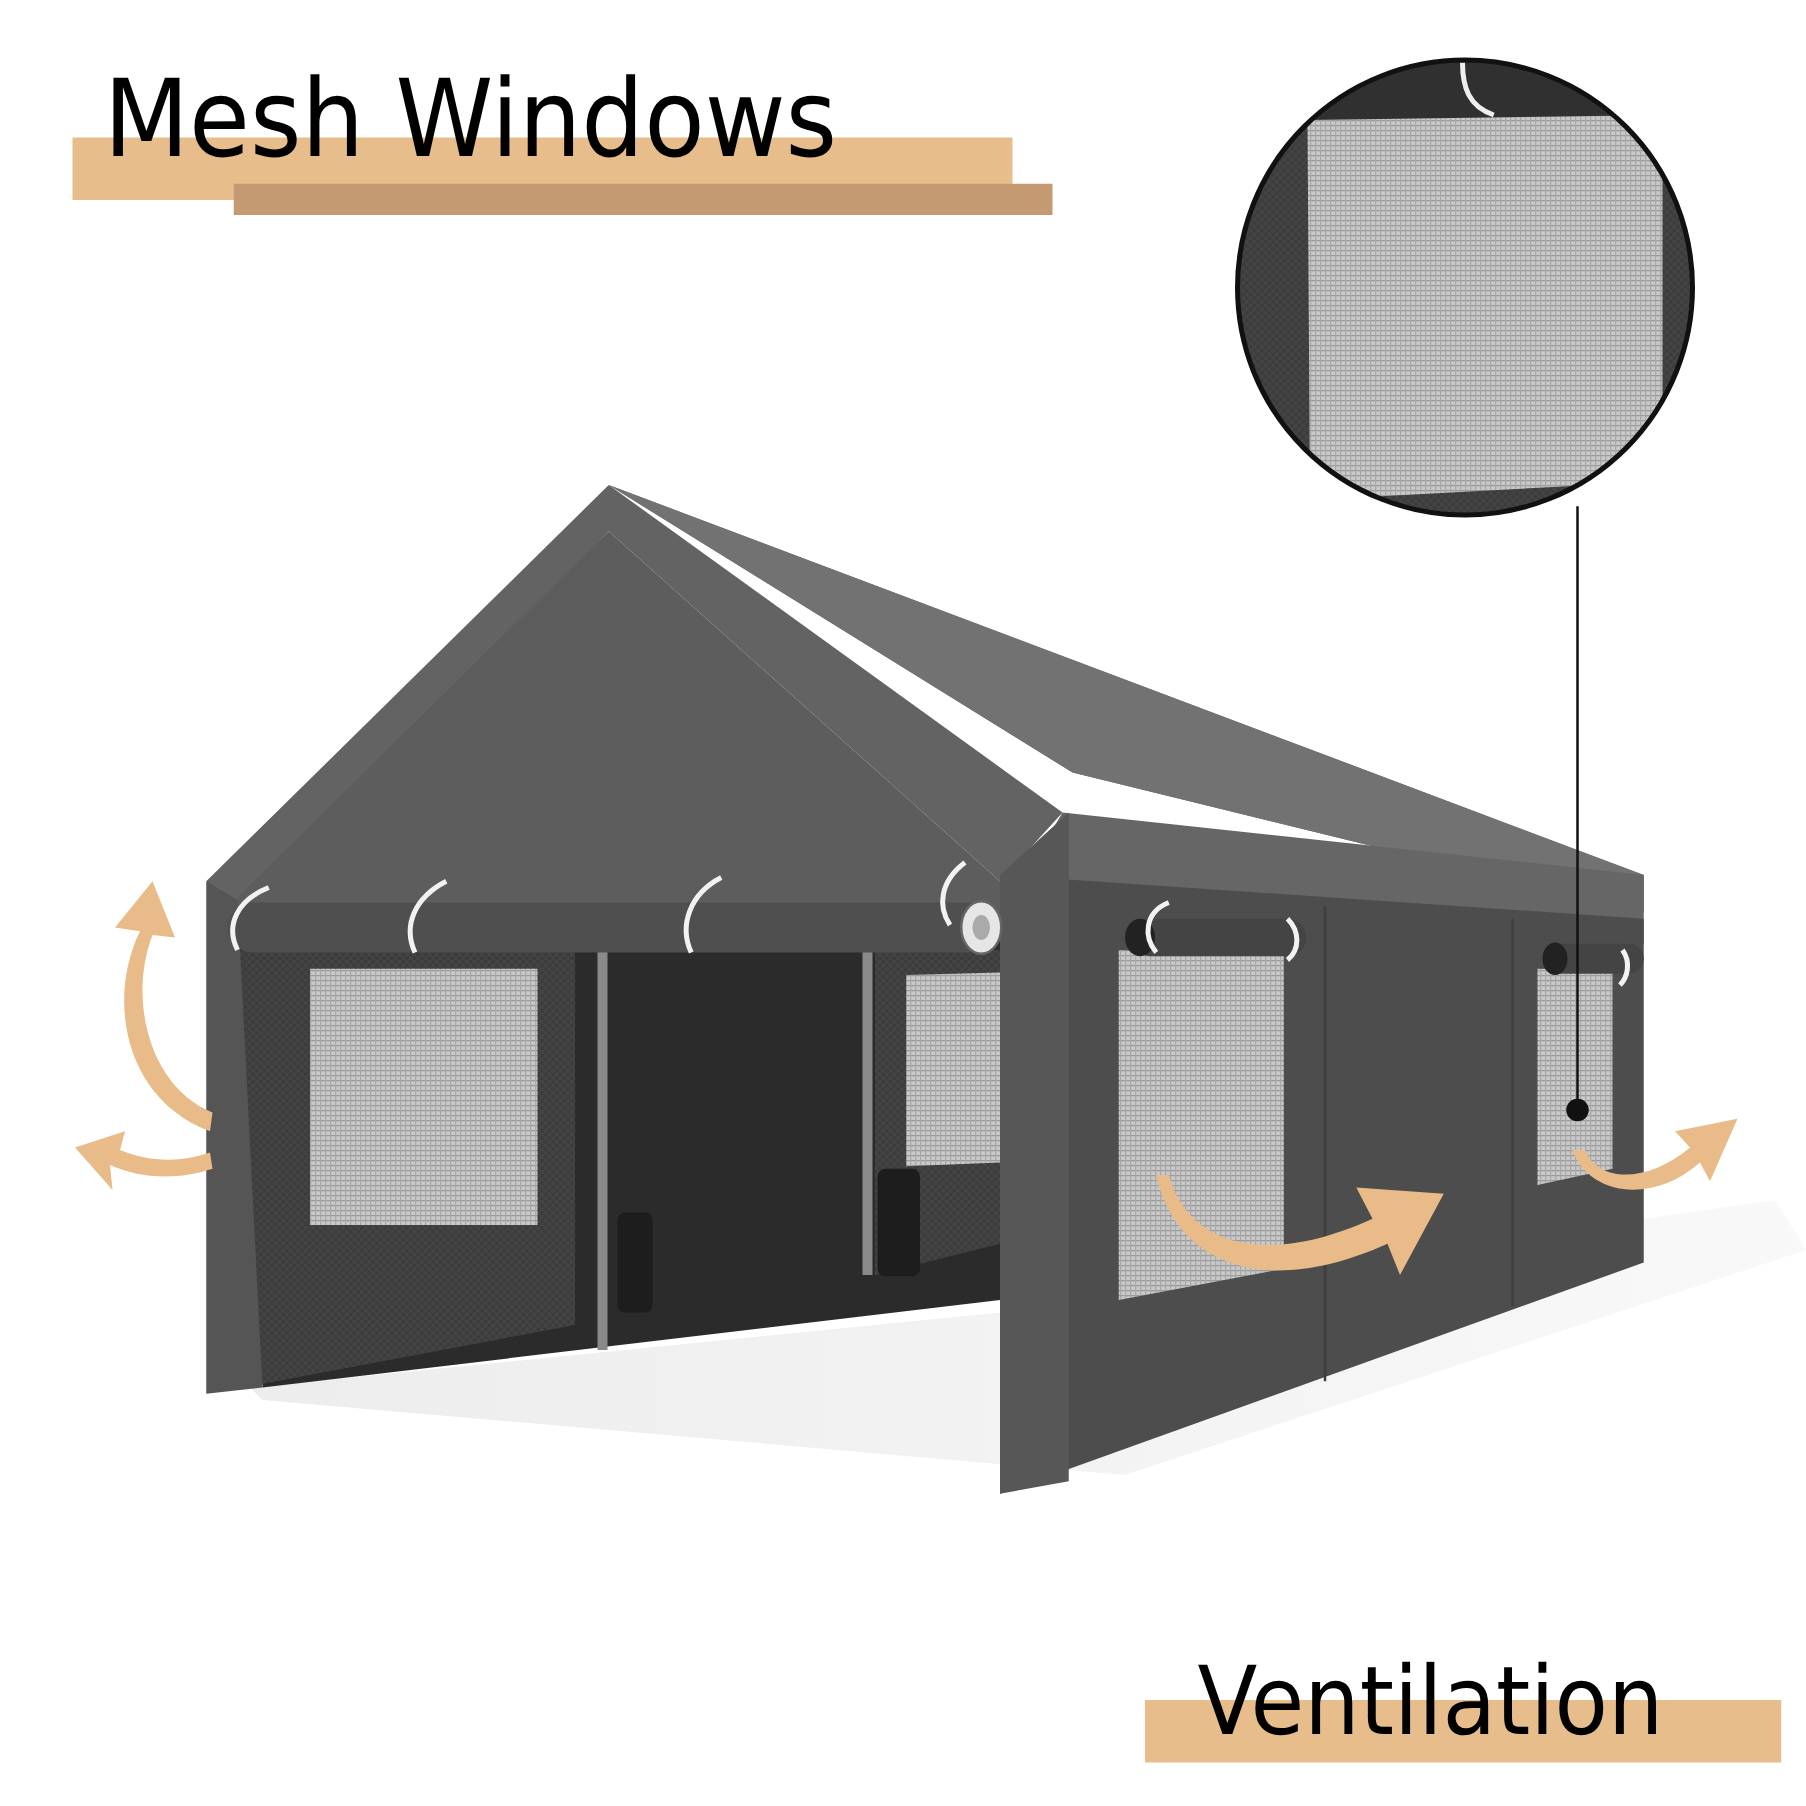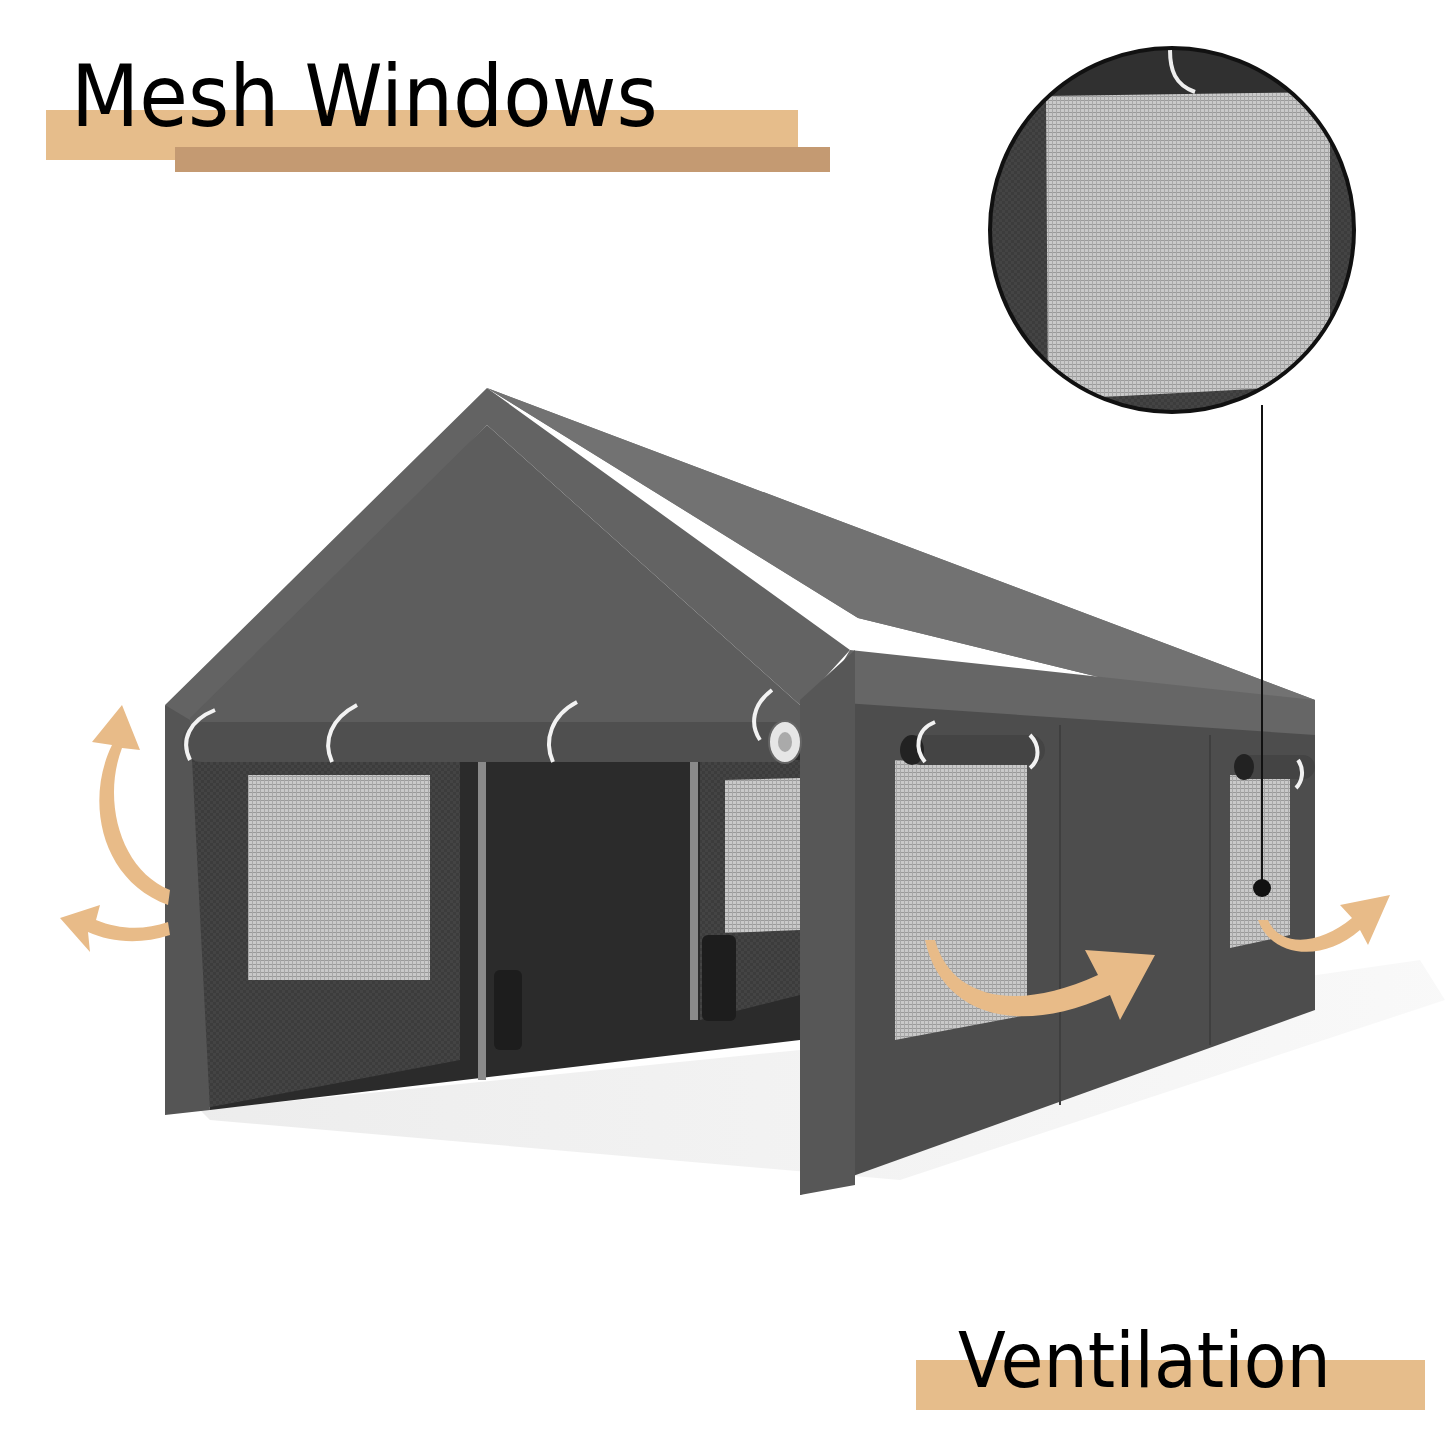--- a/index.html
+++ b/index.html
@@ -7,21 +7,21 @@
     width: 1445px; height: 1445px; position: relative; overflow: hidden;
     background: #ffffff;
     font-family: "DejaVu Sans", "Liberation Sans", sans-serif;
   }
   .label-wrap { position: absolute; }
   .bar { position: absolute; }
   .label-text {
     position: absolute; color: #000; white-space: nowrap;
     font-family: "DejaVu Sans", sans-serif; letter-spacing: 0px;
   }
-  #title-wrap { left: 1px; top: 0; width: 850px; height: 190px; }
+  #title-wrap { left: 13px; top: 0; width: 850px; height: 190px; }
   #title-bar1 { left: 45px; top: 110px; width: 752px; height: 50px; }
   #title-bar2 { left: 174px; top: 147px; width: 655px; height: 25px; }
   #title-text { left: 70px; top: 46px; font-size: 86px; line-height: 100px; font-weight: normal; transform: scaleX(0.92); transform-origin: left center; }
 
   #vent-wrap { left: 880px; top: 1300px; width: 545px; height: 145px; }
   #vent-bar { left: 36px; top: 60px; width: 509px; height: 50px; }
   #vent-text { left: 78px; top: 16px; font-size: 76px; line-height: 90px; transform: scaleX(0.92); transform-origin: left center; }
 
   svg { position: absolute; left: 0; top: 0; }
 </style>

